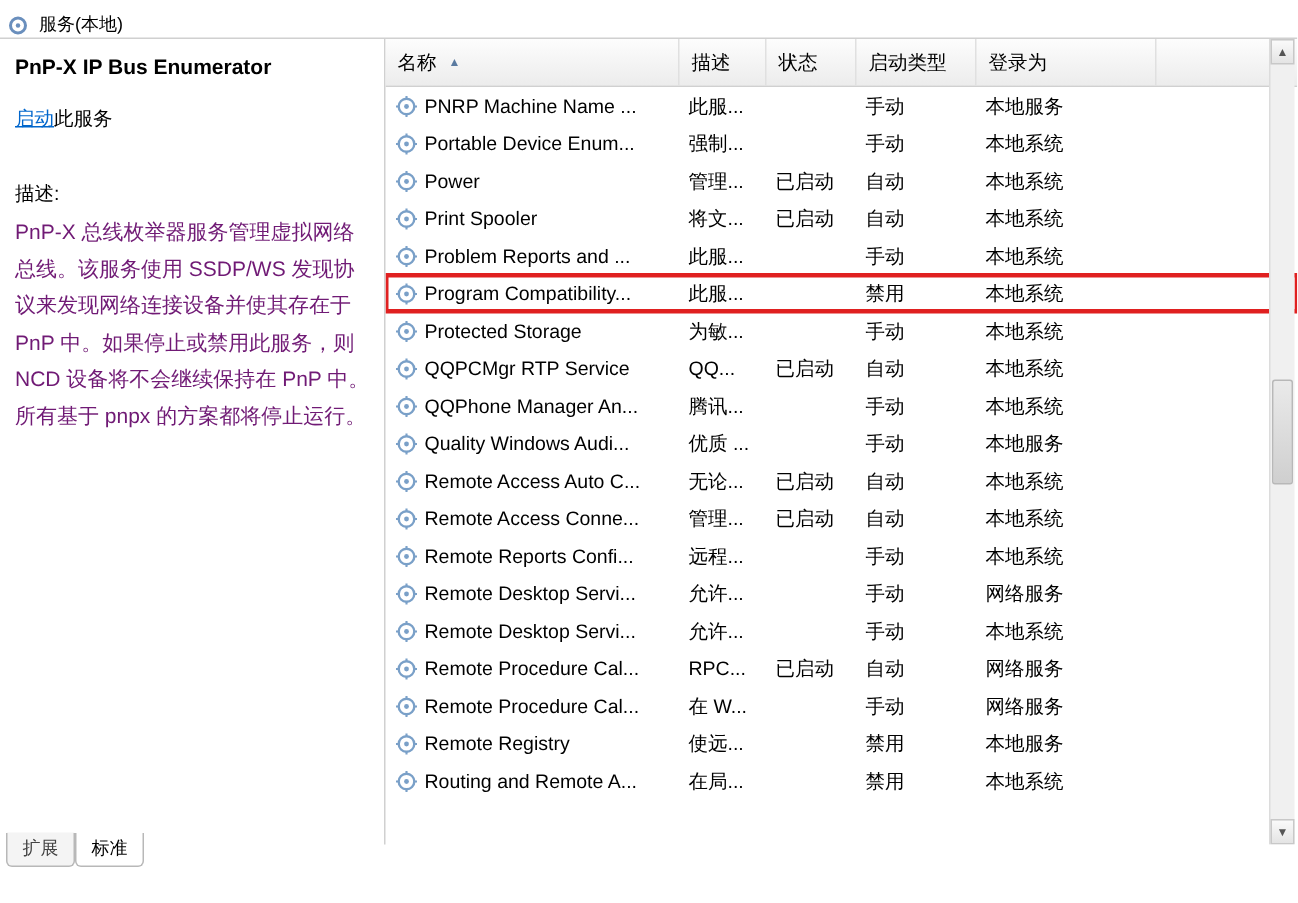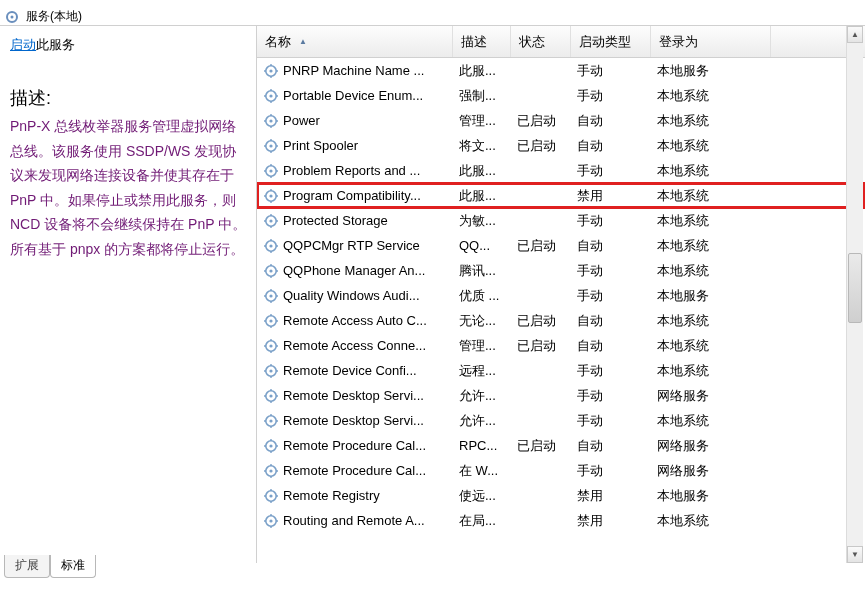--- a/index.html
+++ b/index.html
@@ -5,21 +5,21 @@
     * { margin: 0; padding: 0; box-sizing: border-box; }
     body { font-family: "Microsoft YaHei", "Segoe UI", Tahoma, sans-serif; font-size: 12px; background: #fff; color: #000; }
     .window { width: 865px; height: 602px; background: #fff; position: relative; overflow: hidden; }
     .top-bar { height: 26px; border-bottom: 1px solid #d0d0d0; display: flex; align-items: flex-end; padding: 0 4px; gap: 6px; }
     .top-icon { width: 16px; height: 16px; display: inline-flex; align-items: center; justify-content: center; }
     .main-row { display: flex; height: 537px; }
     .left-pane { width: 257px; border-right: 1px solid #d0d0d0; padding: 10px 8px 8px 10px; }
     .left-title { font-weight: bold; font-size: 14px; margin-bottom: 18px; }
     .left-action { margin-bottom: 32px; font-size: 13px; }
     .left-action a { color: #0066cc; text-decoration: underline; cursor: pointer; }
-    .desc-label { font-size: 18px; margin-bottom: 4px; margin-top: 15px; }
+    .desc-label { font-size: 13px; margin-bottom: 4px; margin-top: 15px; }
     .desc-text { font-size: 14px; line-height: 1.75; color: #701a75; }
     .list-pane { flex: 1; position: relative; display: flex; flex-direction: column; overflow: hidden; }
     .header-row { display: flex; border-bottom: 1px solid #d0d0d0; background: linear-gradient(#fdfdfd,#ececec); height: 32px; align-items: center; }
     .header-cell { padding: 4px 8px; font-size: 13px; border-right: 1px solid #e0e0e0; display: flex; align-items: center; height: 100%; gap: 8px; }
     .header-cell .sort { font-size: 8px; color: #5a7aa0; }
     .col-name   { width: 196px; }
     .col-desc   { width: 58px; }
     .col-status { width: 60px; }
     .col-start  { width: 80px; }
     .col-logon  { width: 120px; }
@@ -51,20 +51,21 @@
       <svg width="16" height="16" viewBox="0 0 16 16">
           <circle cx="8" cy="8" r="5" fill="none" stroke="#6a8fbd" stroke-width="2"></circle>
           <circle cx="8" cy="8" r="1.5" fill="#6a8fbd"></circle>
         </svg>
     </span>
     <span>服务(本地)</span>
   </div>
 
   <div class="main-row">
     <div class="left-pane">
+      <div class="left-title">PnP-X IP Bus Enumerator</div>
       <div class="left-action">
         <a>启动</a><span>此服务</span>
       </div>
       <div class="desc-label">描述:</div>
       <div class="desc-text">PnP-X 总线枚举器服务管理虚拟网络总线。该服务使用 SSDP/WS 发现协议来发现网络连接设备并使其存在于 PnP 中。如果停止或禁用此服务，则 NCD 设备将不会继续保持在 PnP 中。所有基于 pnpx 的方案都将停止运行。</div>
     </div>
 
     <div class="list-pane">
       <div class="header-row">
         <div class="header-cell col-name">
@@ -344,21 +345,21 @@
                   <circle cx="8" cy="8" r="5.2" fill="none" stroke="#7aa0c8" stroke-width="1.6"></circle>
                   <circle cx="8" cy="8" r="1.6" fill="#7aa0c8"></circle>
                   <g stroke="#7aa0c8" stroke-width="1.4">
                     <line x1="8" y1="1" x2="8" y2="3"></line>
                     <line x1="8" y1="13" x2="8" y2="15"></line>
                     <line x1="1" y1="8" x2="3" y2="8"></line>
                     <line x1="13" y1="8" x2="15" y2="8"></line>
                   </g>
                 </svg>
               </span>
-              <span>Remote Device Confi...</span>
+              <span>Remote Reports Confi...</span>
             </div>
             <div class="cell desc-cell">远程...</div>
             <div class="cell status-cell"></div>
             <div class="cell start-cell">手动</div>
             <div class="cell logon-cell">本地系统</div>
           </div>
           <div class="row">
             <div class="cell name-cell">
               <span class="svc-icon">
                 <svg width="16" height="16" viewBox="0 0 16 16">

